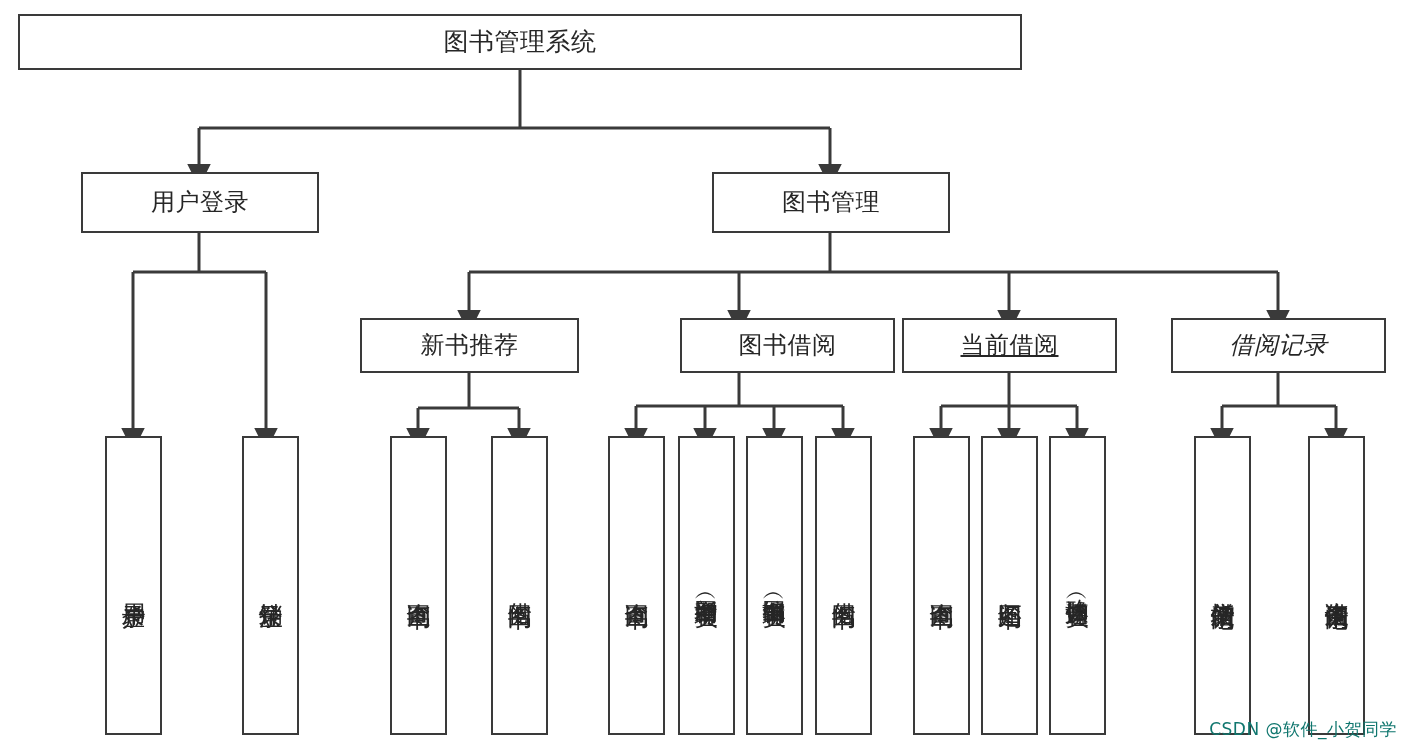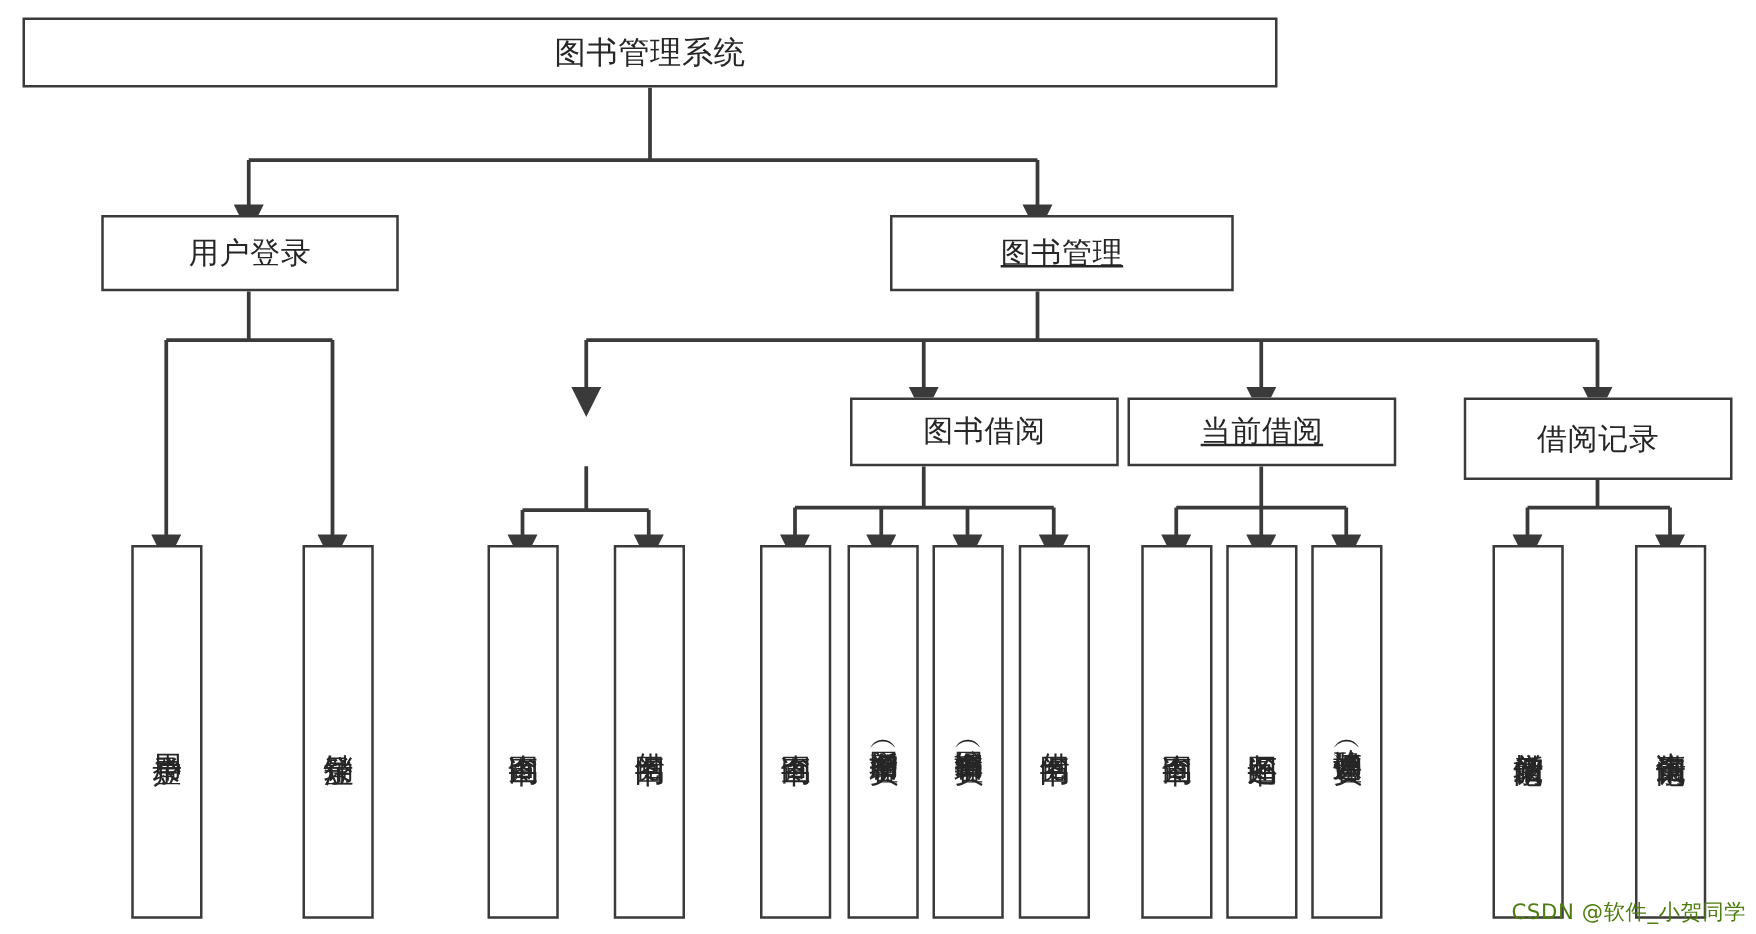--- a/index.html
+++ b/index.html
@@ -68,21 +68,21 @@
   .node.leaf.tall-text .node-label {
     font-size: 23px;
     line-height: 1.22;
   }
   
   #watermark {
     position: absolute;
     right: 8px;
     bottom: 6px;
     font-size: 17px;
-    color: #4d7c0f;
+    color: #0f766e;
     letter-spacing: 0.5px;
     white-space: nowrap;
     font-family: "DejaVu Sans", "Liberation Sans", sans-serif;
     pointer-events: none;
   }
 </style>
 </head>
 <body>
 
 <div id="canvas">
@@ -138,31 +138,34 @@
     </g>
   </svg>
 
   <div class="node root" style="left:18px; top:14px; width:1004px; height:56px;">
     <span class="node-label">图书管理系统</span>
   </div>
 
   <div class="node branch" style="left:81px; top:172px; width:238px; height:61px;">
     <span class="node-label">用户登录</span>
   </div>
-  <div class="node branch" style="left:712px; top:172px; width:275px; height:61px;text-decoration:underline;">
+  <div class="node branch" style="left:712px; top:172px; width:238px; height:61px;">
     <span class="node-label">图书管理</span>
   </div>
 
+  <div class="node branch" style="left:360px; top:318px; width:219px; height:55px;">
+    <span class="node-label">新书推荐</span>
+  </div>
   <div class="node branch" style="left:632px; top:318px; width:215px; height:55px;margin-left:48px;">
     <span class="node-label">图书借阅</span>
   </div>
   <div class="node branch" style="left:902px; top:318px; width:215px; height:55px;text-decoration:underline;">
     <span class="node-label">当前借阅</span>
   </div>
-  <div class="node branch" style="left:1171px; top:318px; width:215px; height:66px;">
+  <div class="node branch" style="left:1171px; top:318px; width:215px; height:55px;font-style:italic;">
     <span class="node-label">借阅记录</span>
   </div>
 
   <div class="node leaf" style="left:105px; top:436px; width:57px; height:299px;">
     <span class="node-label">用户登录</span>
   </div>
   <div class="node leaf" style="left:242px; top:436px; width:57px; height:299px;">
     <span class="node-label">注销登录</span>
   </div>
 

